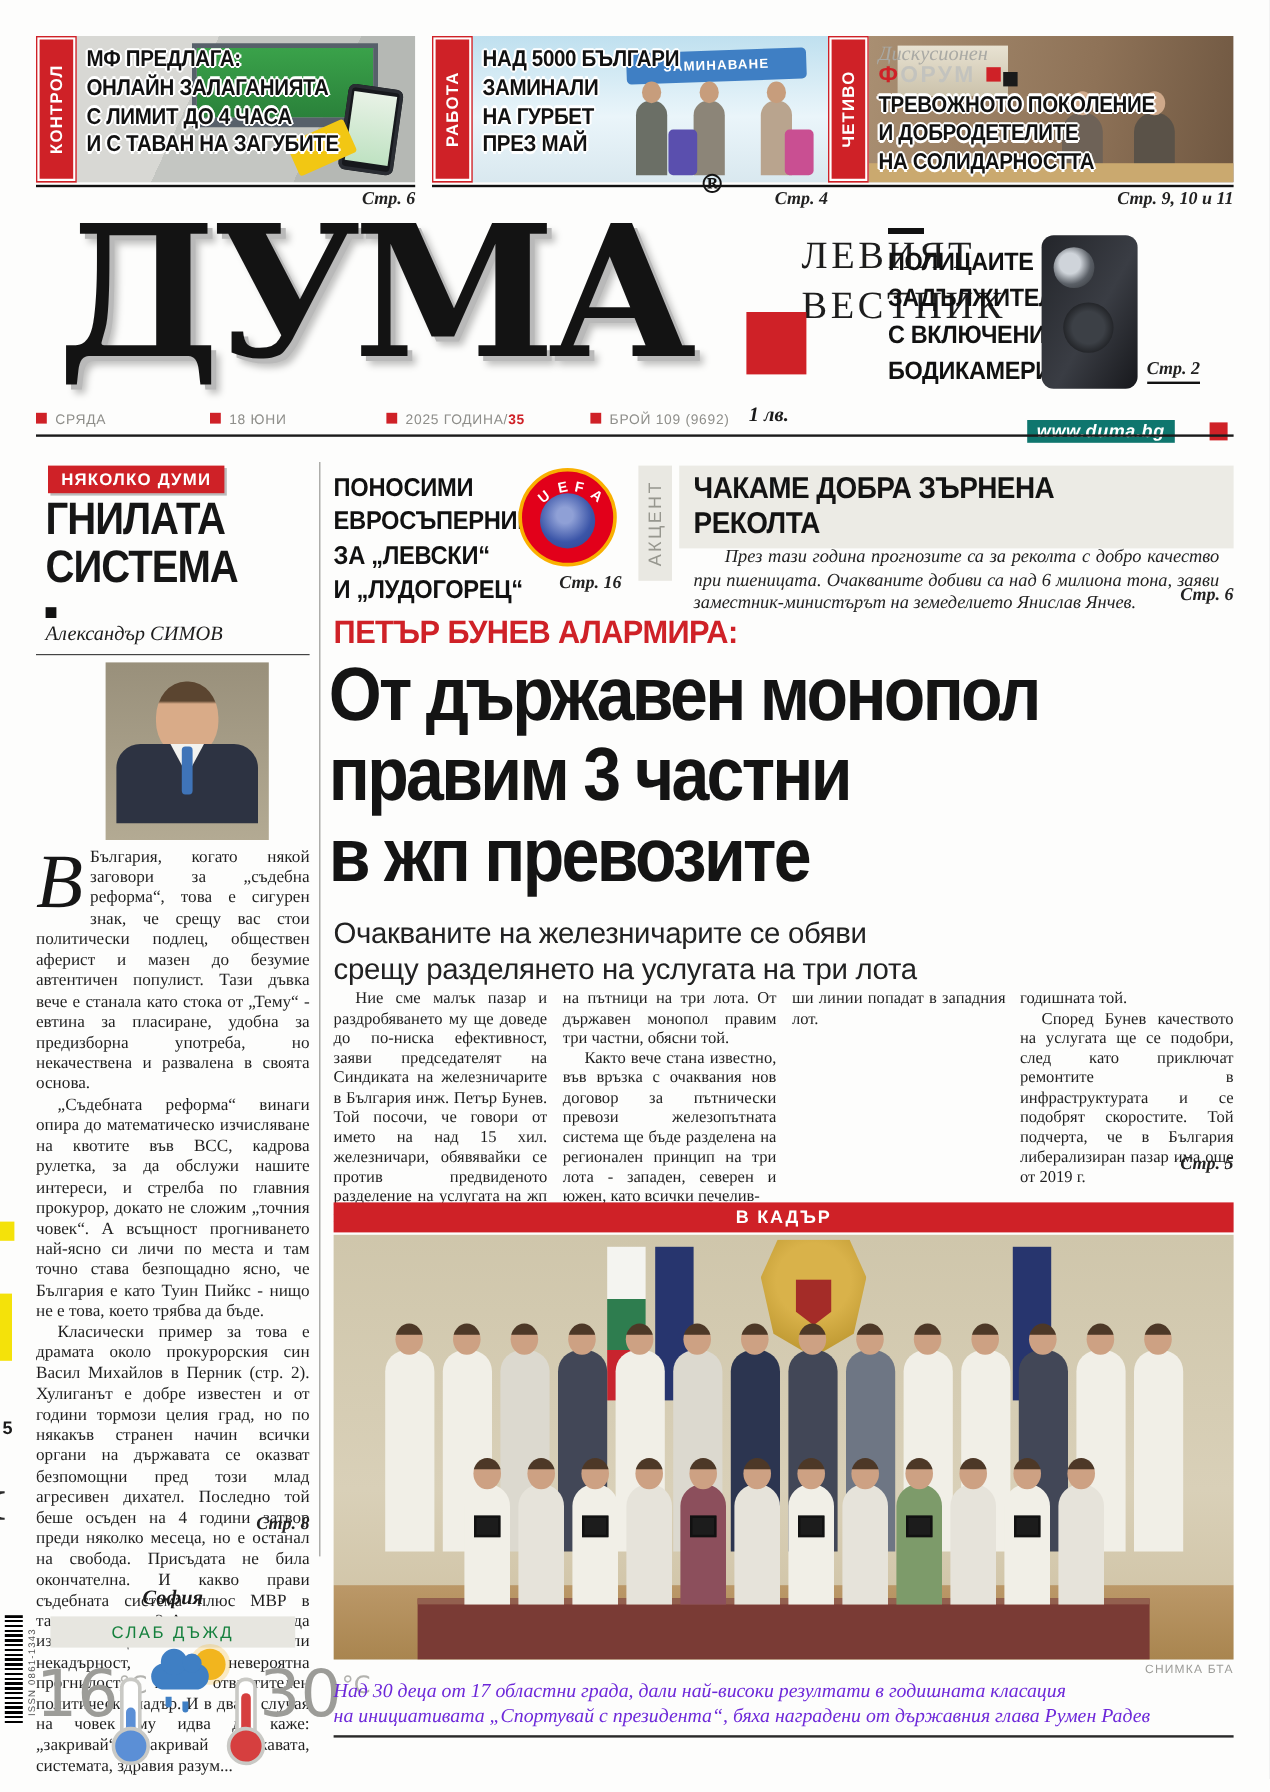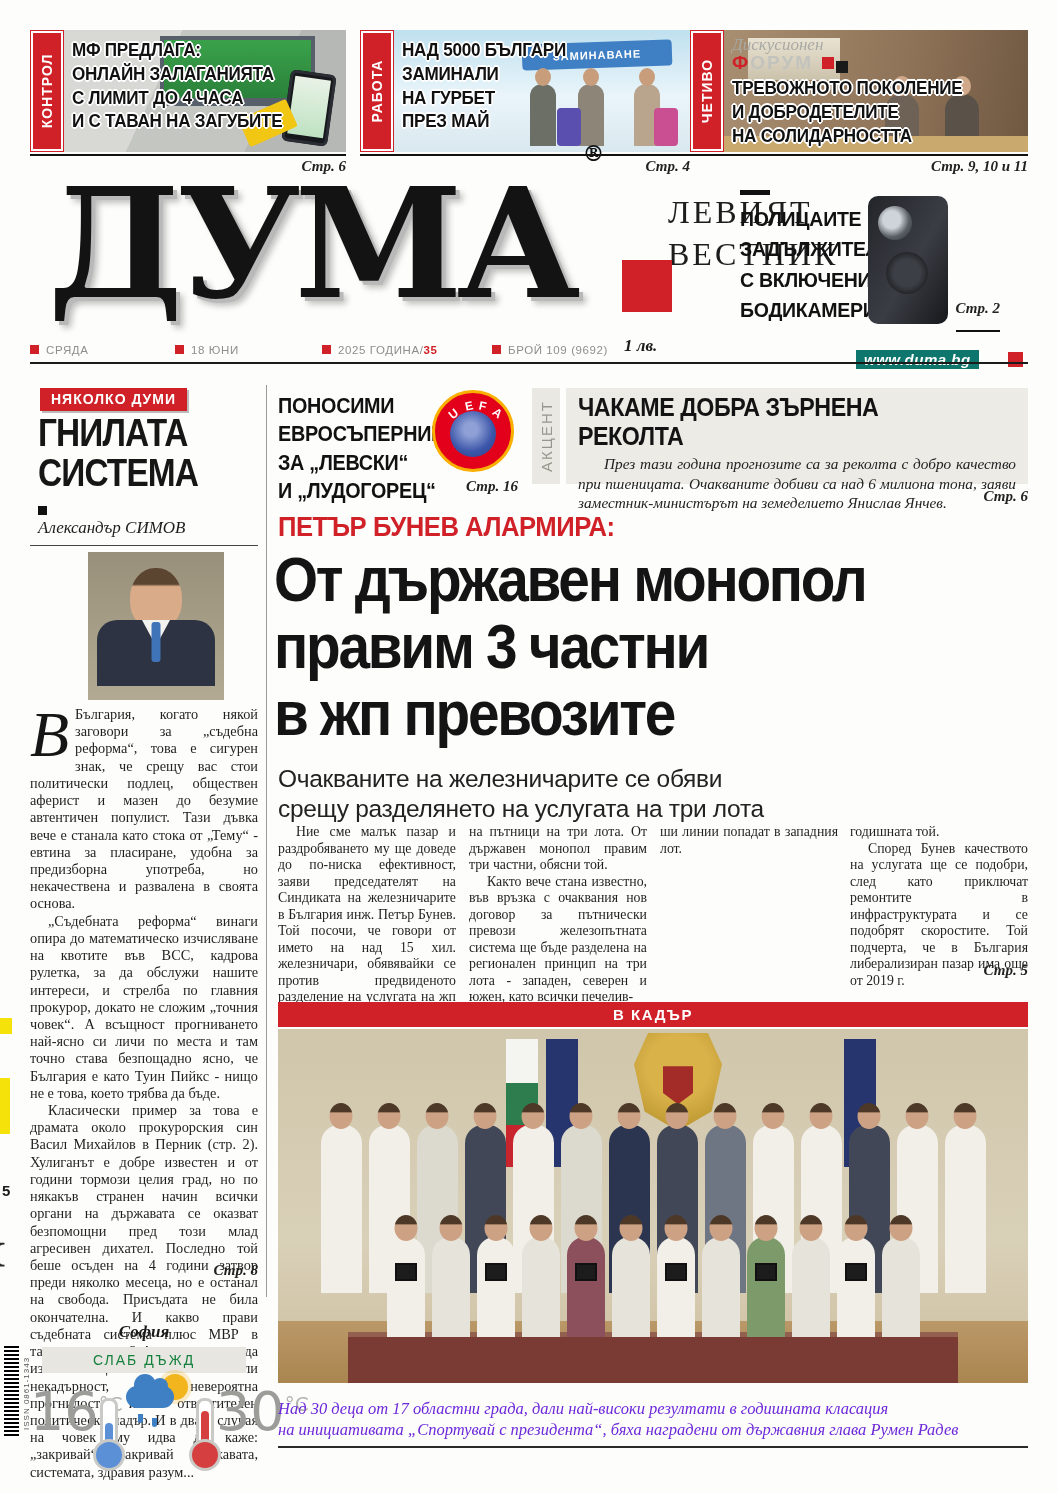--- a/index.html
+++ b/index.html
@@ -46,21 +46,21 @@
 
   
   .logo{left:48px;top:168px;font-family:"DejaVu Serif",serif;font-weight:bold;font-size:152px;line-height:1;
         letter-spacing:-6px;color:#131313;text-shadow:4px 4px 0 #b9b9b9,7px 7px 6px rgba(0,0,0,.25);}
   .logo sup{font-size:22px;letter-spacing:0;vertical-align:super;text-shadow:none;position:relative;top:-84px;left:8px;}
   .tagline{left:624px;top:192px;font-family:"Liberation Serif",serif;font-size:32px;letter-spacing:3px;line-height:1.3;color:#1d1d1d;margin-left:44px;}
   .redsq{left:622px;top:260px;width:50px;height:52px;background:#cf2127;}
   .promo-dash{left:740px;top:190px;width:30px;height:5px;background:#111;}
   .promo{left:740px;top:204px;font-weight:bold;font-size:21px;line-height:1.45;letter-spacing:-.3px;transform:scaleX(.93);transform-origin:left top;color:#111;}
   .promo-page{left:900px;top:300px;width:100px;text-align:right;}
-  .promo-page u{text-decoration:none;border-bottom:2px solid #111;padding-bottom:14px;}
+  .promo-page u{text-decoration:none;border-bottom:2px solid #111;padding-bottom:2px;}
   .cam{left:868px;top:196px;width:80px;height:128px;background:linear-gradient(120deg,#23252a,#3a3d44 55%,#17181c);border-radius:10px;}
   .cam::before{content:"";position:absolute;left:10px;top:10px;width:34px;height:34px;border-radius:50%;background:radial-gradient(circle at 40% 40%,#cfd4da 0 30%,#5a5f66 60%,#2a2d31);}
   .cam::after{content:"";position:absolute;left:18px;top:56px;width:42px;height:42px;border-radius:50%;background:radial-gradient(circle,#3c4046 0 45%,#24262a 70%);}
   .price{left:624px;top:336px;font-family:"Liberation Serif",serif;font-style:italic;font-weight:bold;font-size:17px;}
   .site{left:856px;top:350px;background:#0f766e;color:#fff;font-weight:bold;font-style:italic;font-size:15px;padding:1px 8px;letter-spacing:.5px;}
   .site-sq{left:1008px;top:352px;width:15px;height:15px;background:#cf2127;}
 
   
   .dateline{left:30px;top:344px;width:820px;height:16px;font-size:11.5px;color:#8e8e8a;letter-spacing:.6px;}
   .dl{position:absolute;top:0;white-space:nowrap;}
@@ -121,21 +121,21 @@
   
   .sport-title{left:278px;top:392px;font-weight:bold;font-size:21.5px;line-height:1.32;letter-spacing:-.3px;transform:scaleX(.92);transform-origin:left top;color:#111;}
   .uefa{left:432px;top:390px;width:82px;height:82px;border-radius:50%;background:#e2001a;border:3px solid #f9b000;box-sizing:border-box;}
   .uefa .inner{position:absolute;left:50%;top:54%;transform:translate(-50%,-50%);width:46px;height:46px;border-radius:50%;
         background:radial-gradient(circle at 45% 40%,#8fa0d6 0 18%,#3b55a8 60%,#2c418c);}
   .uefa span{position:absolute;color:#fff;font-weight:bold;font-size:12px;}
   .sport-page{left:278px;top:478px;width:240px;text-align:right;}
   .accent-label{left:532px;top:388px;width:28px;height:96px;background:#e9e8e2;}
   .accent-label span{position:absolute;left:50%;top:50%;transform:translate(-50%,-50%) rotate(-90deg);
         color:#97978f;font-size:15px;letter-spacing:2px;white-space:nowrap;}
-  .accent-box{left:566px;top:388px;width:462px;height:96px;background:#ecebe5;box-sizing:border-box;padding:5px 12px;}
+  .accent-box{left:566px;top:388px;width:462px;height:69px;background:#ecebe5;box-sizing:border-box;padding:5px 12px;}
   .accent-title{font-weight:bold;font-size:25px;letter-spacing:-.5px;transform:scaleX(.93);transform-origin:left top;color:#131313;}
   .accent-text{margin-top:3px;font-family:"Liberation Serif",serif;font-style:italic;font-size:15.3px;line-height:1.28;
         text-align:justify;text-indent:26px;color:#222;}
   .accent-page{left:566px;top:488px;width:462px;text-align:right;}
 
   
   .kicker{left:278px;top:512px;color:#cf2127;font-weight:bold;font-size:27px;letter-spacing:-.5px;transform:scaleX(.95);transform-origin:left top;}
   .headline{left:274px;top:546px;line-height:1.06;}
   .headline div{font-weight:bold;font-size:63px;letter-spacing:-2.5px;transform:scaleX(.9);transform-origin:left top;color:#141414;}
   .subhead{left:278px;top:764px;font-size:24.5px;line-height:1.22;color:#222;letter-spacing:-.3px;}
@@ -405,19 +405,20 @@
         <i></i>
         <i></i>
         <i></i>
         <i></i>
         <i></i>
         <i></i>
         <i></i>
         <i></i>
     </div>
   </div>
+  <div class="abs credit">СНИМКА БТА</div>
   <div class="abs caption">
     <div>Над 30 деца от 17 областни града, дали най-високи резултати в годишната класация</div>
       <div>на инициативата „Спортувай с президента“, бяха наградени от държавния глава Румен Радев</div>
   </div>
   <div class="abs botrule"></div>
 
 </div>
 
 </body></html>

